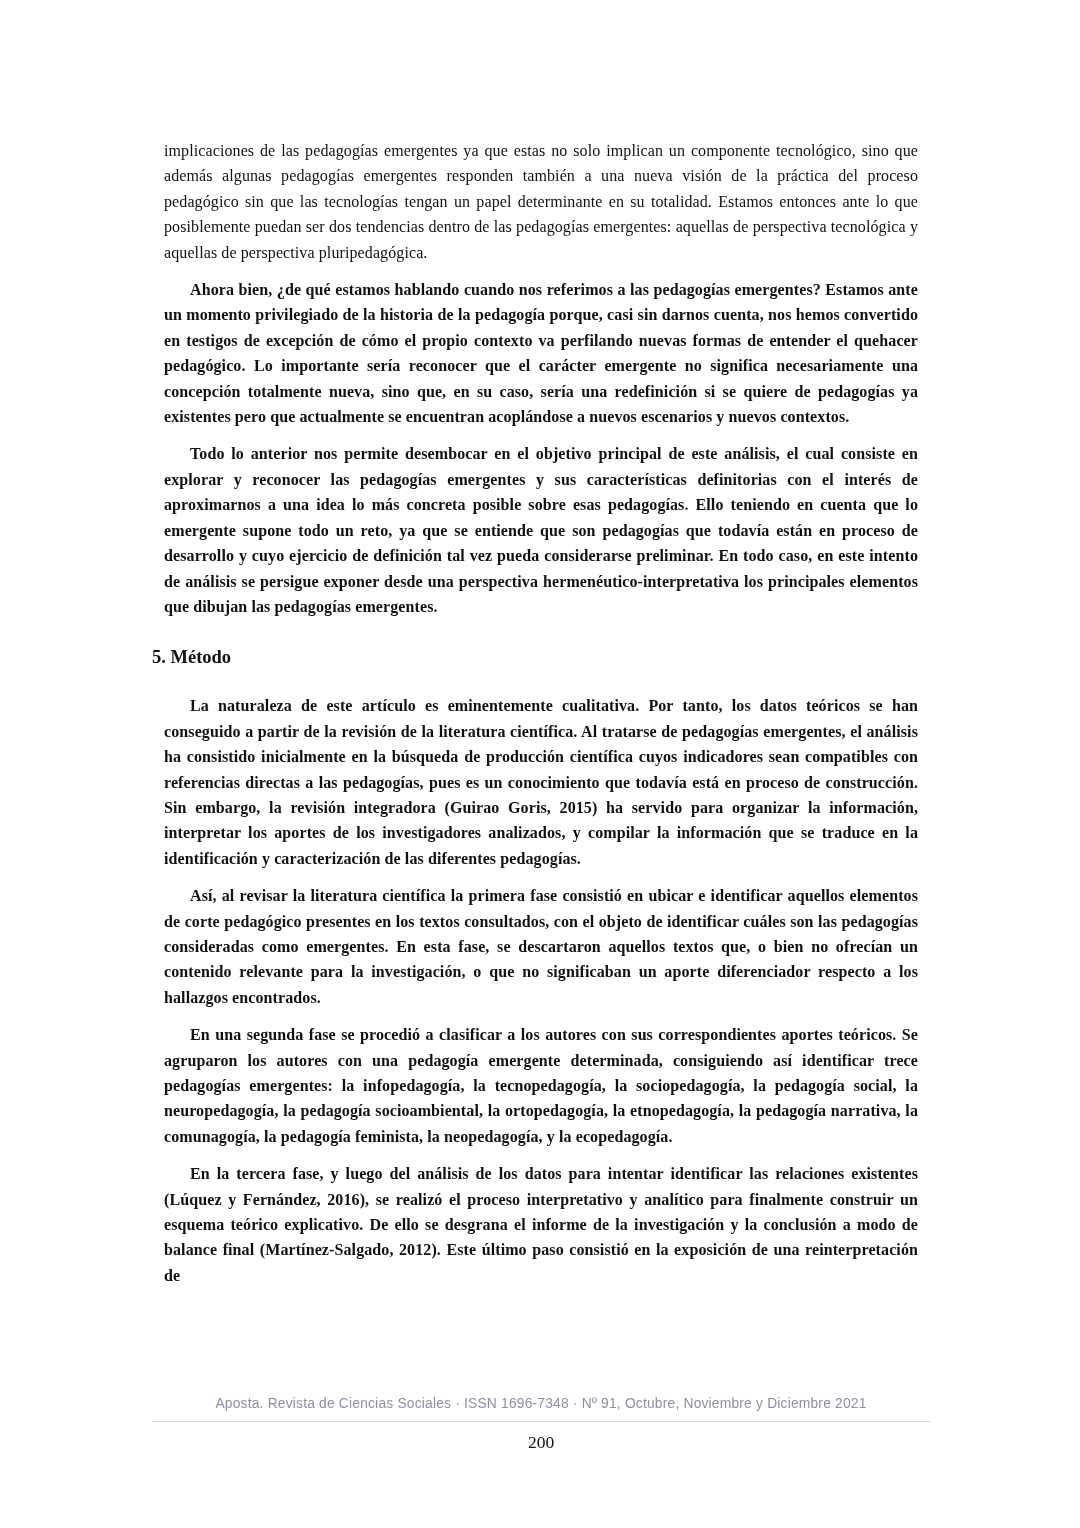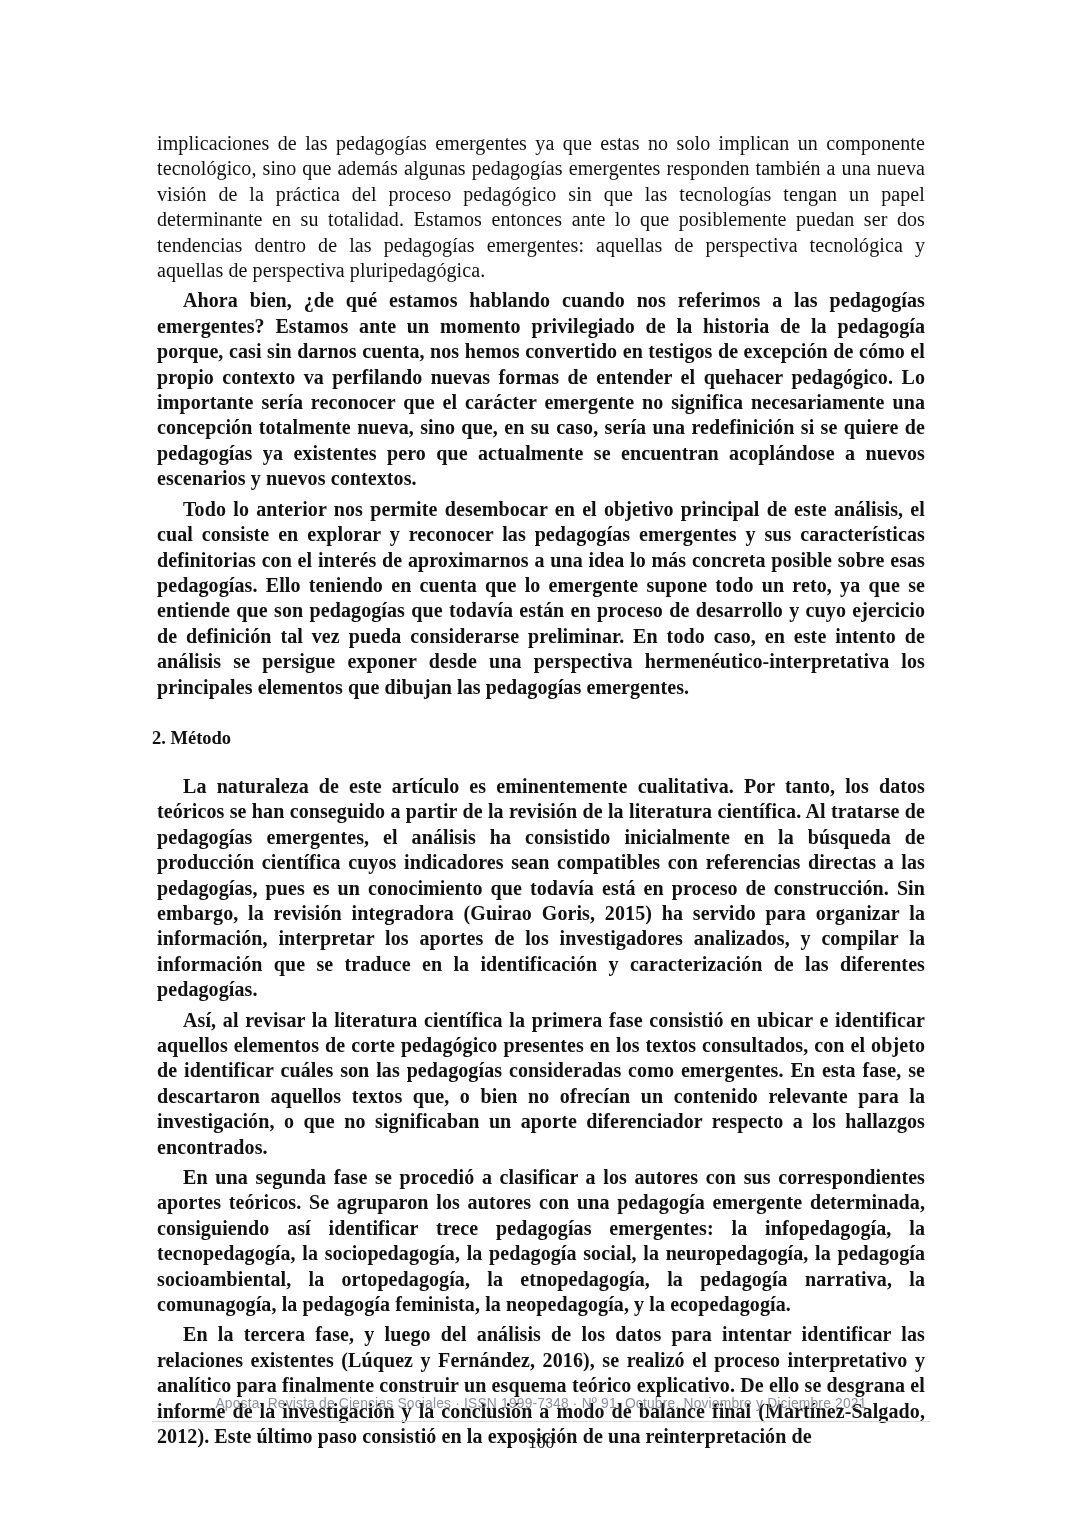--- a/index.html
+++ b/index.html
@@ -17,22 +17,22 @@
     color: #111111;
     box-sizing: border-box;
   }
   .text-block {
     position: absolute;
     top: 126px;
     left: 152px;
     width: 778px;
   }
   .para {
-    margin: 5px;
-    font-size: 20px;
+    margin: 12px;
+    font-size: 16px;
     line-height: 25.4px;
     text-align: justify;
     text-justify: inter-word;
     letter-spacing: 0.1px;
   }
   .para.indent {
     text-indent: 26px;
     font-weight: bold;
   }
   .section-heading {
@@ -69,27 +69,27 @@
 </head>
 <body>
 
 <div class="page">
 
   <main class="text-block">
     <p class="para">implicaciones de las pedagogías emergentes ya que estas no solo implican un componente tecnológico, sino que además algunas pedagogías emergentes responden también a una nueva visión de la práctica del proceso pedagógico sin que las tecnologías tengan un papel determinante en su totalidad. Estamos entonces ante lo que posiblemente puedan ser dos tendencias dentro de las pedagogías emergentes: aquellas de perspectiva tecnológica y aquellas de perspectiva pluripedagógica.</p>
     <p class="para indent">Ahora bien, ¿de qué estamos hablando cuando nos referimos a las pedagogías emergentes? Estamos ante un momento privilegiado de la historia de la pedagogía porque, casi sin darnos cuenta, nos hemos convertido en testigos de excepción de cómo el propio contexto va perfilando nuevas formas de entender el quehacer pedagógico. Lo importante sería reconocer que el carácter emergente no significa necesariamente una concepción totalmente nueva, sino que, en su caso, sería una redefinición si se quiere de pedagogías ya existentes pero que actualmente se encuentran acoplándose a nuevos escenarios y nuevos contextos.</p>
     <p class="para indent">Todo lo anterior nos permite desembocar en el objetivo principal de este análisis, el cual consiste en explorar y reconocer las pedagogías emergentes y sus características definitorias con el interés de aproximarnos a una idea lo más concreta posible sobre esas pedagogías. Ello teniendo en cuenta que lo emergente supone todo un reto, ya que se entiende que son pedagogías que todavía están en proceso de desarrollo y cuyo ejercicio de definición tal vez pueda considerarse preliminar. En todo caso, en este intento de análisis se persigue exponer desde una perspectiva hermenéutico-interpretativa los principales elementos que dibujan las pedagogías emergentes.</p>
 
-    <h2 class="section-heading">2. Método</h2>
+    <h2 class="section-heading">5. Método</h2>
 
     <p class="para indent">La naturaleza de este artículo es eminentemente cualitativa. Por tanto, los datos teóricos se han conseguido a partir de la revisión de la literatura científica. Al tratarse de pedagogías emergentes, el análisis ha consistido inicialmente en la búsqueda de producción científica cuyos indicadores sean compatibles con referencias directas a las pedagogías, pues es un conocimiento que todavía está en proceso de construcción. Sin embargo, la revisión integradora (Guirao Goris, 2015)  ha servido para organizar la información, interpretar los aportes de los investigadores analizados, y compilar la información que se traduce en la identificación y caracterización de las diferentes pedagogías.</p>
     <p class="para indent">Así, al revisar la literatura científica la primera fase consistió en ubicar e identificar aquellos elementos de corte pedagógico presentes en los textos consultados, con el objeto de identificar cuáles son las pedagogías consideradas como emergentes. En esta fase, se descartaron aquellos textos que, o bien no ofrecían un contenido relevante para la investigación, o que no significaban un aporte diferenciador respecto a los hallazgos encontrados.</p>
     <p class="para indent">En una segunda fase se procedió a clasificar a los autores con sus correspondientes aportes teóricos. Se agruparon los autores con una pedagogía emergente determinada, consiguiendo así identificar trece pedagogías emergentes: la infopedagogía, la tecnopedagogía, la sociopedagogía, la pedagogía social, la neuropedagogía, la pedagogía socioambiental, la ortopedagogía, la etnopedagogía, la pedagogía narrativa, la comunagogía, la pedagogía feminista, la neopedagogía, y la ecopedagogía.</p>
     <p class="para indent">En la tercera fase, y luego del análisis de los datos para intentar identificar las relaciones existentes (Lúquez y Fernández, 2016), se realizó el proceso interpretativo y analítico para finalmente construir un esquema teórico explicativo. De ello se desgrana el informe de la investigación y la conclusión a modo de balance final (Martínez-Salgado, 2012). Este último paso consistió en la exposición de una reinterpretación de</p>
   </main>
 
   <footer class="footer">
-    <div class="journal-line">Aposta. Revista de Ciencias Sociales · ISSN 1999-7348 · Nº 91, Octubre, Noviembre y Diciembre 2021</div>
+    <div class="journal-line">Aposta. Revista de Ciencias Sociales · ISSN 1696-7348 · Nº 91, Octubre, Noviembre y Diciembre 2021</div>
     <hr class="footer-divider">
-    <div class="page-number">100</div>
+    <div class="page-number">200</div>
   </footer>
 
 </div>
 
 </body></html>

